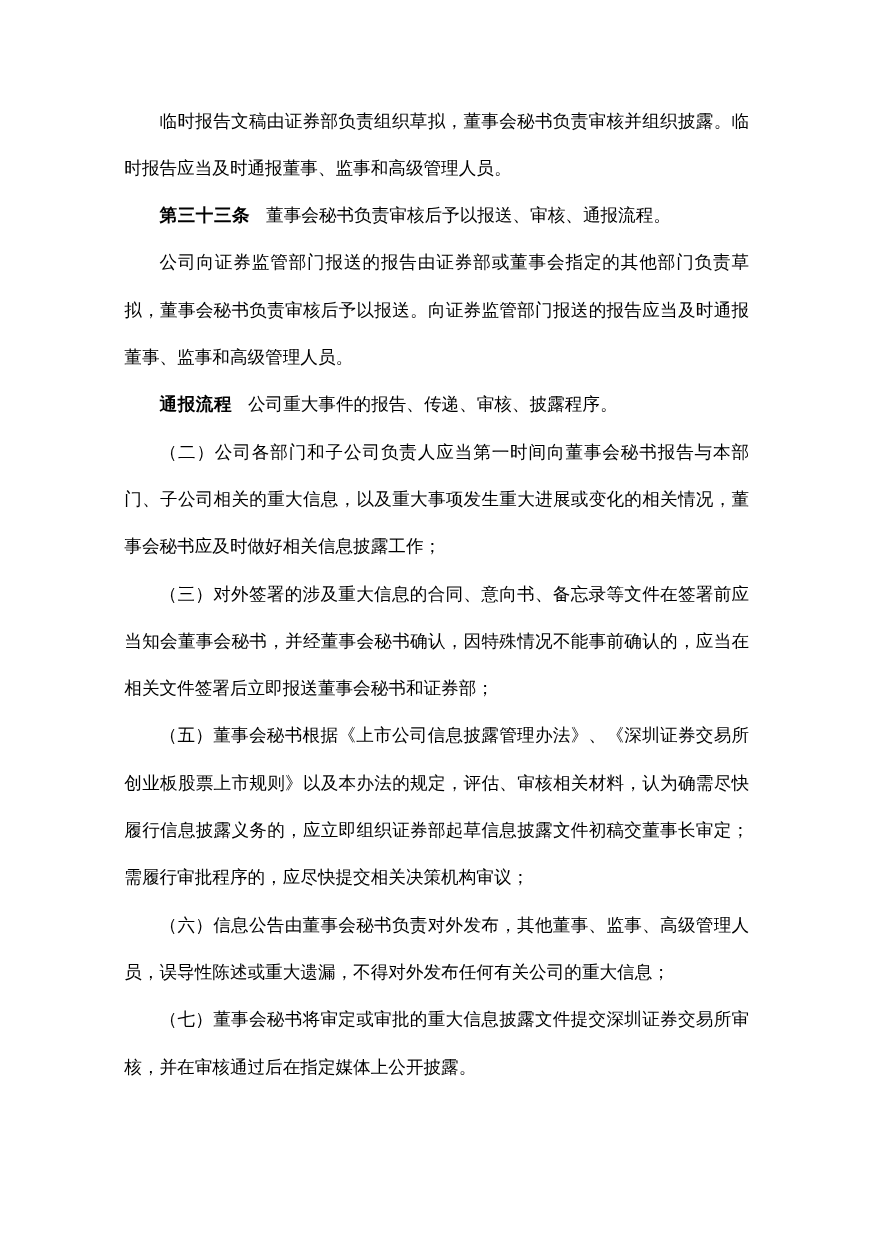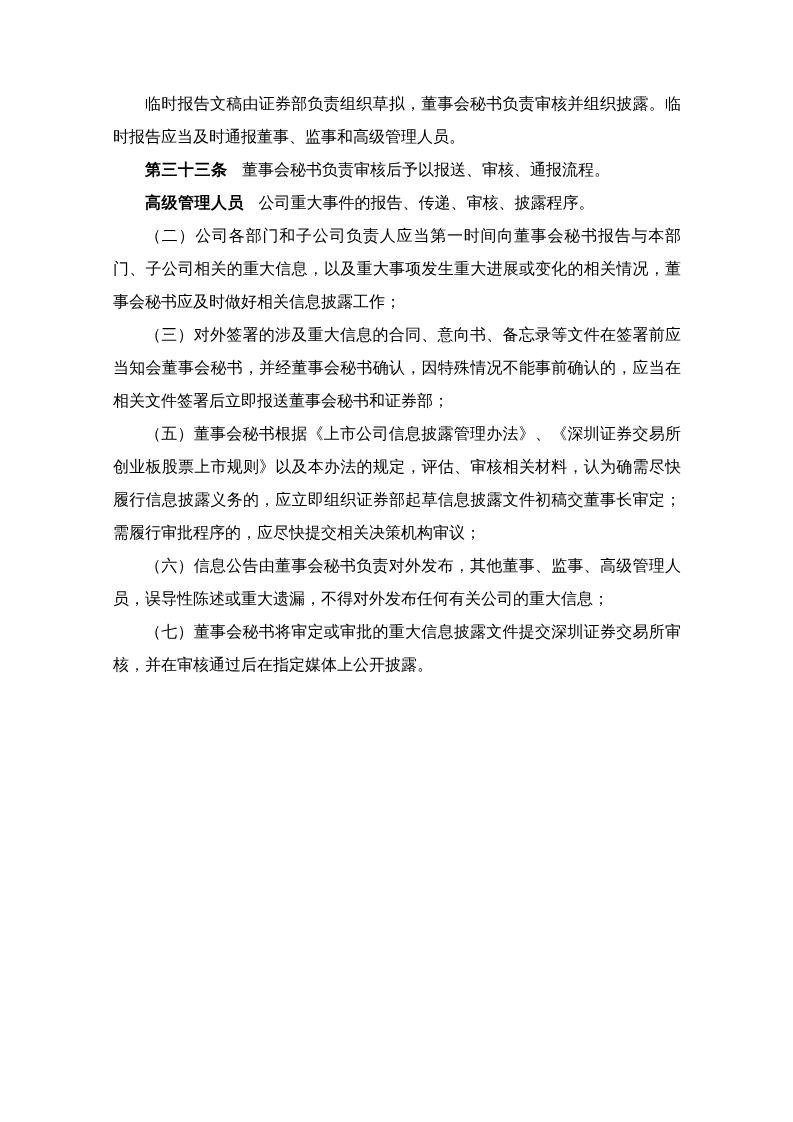--- a/index.html
+++ b/index.html
@@ -12,23 +12,23 @@
     height: 1122px;
     overflow: hidden;
   }
   .page {
     box-sizing: border-box;
     width: 793px;
     height: 1122px;
     padding: 89px 112px 40px 113px;
     background: #ffffff;
     color: #000000;
-    font-family: Liberation Mono, monospace;
+    font-family: Liberation Serif, serif;
     font-size: 16px;
-    line-height: 33px;
+    line-height: 43px;
   }
   .para {
     margin: 0;
     padding: 0;
     text-indent: 2em;
     text-align: justify;
     word-break: break-all;
   }
   .article-no {
     font-weight: bold;
@@ -38,22 +38,23 @@
 </style>
 </head>
 <body>
 
 <div class="page">
 
   <p class="para"><span>临时报告文稿由证券部负责组织草拟，董事会秘书负责审核并组织披露。临时报告应当及时通报董事、监事和高级管理人员。</span></p>
 
   <p class="para"><span class="article-no">第三十三条</span><span>董事会秘书负责审核后予以报送、审核、通报流程。</span></p>
 
+  <p class="para"><span>公司向证券监管部门报送的报告由证券部或董事会指定的其他部门负责草拟，董事会秘书负责审核后予以报送。向证券监管部门报送的报告应当及时通报董事、监事和高级管理人员。</span></p>
 
-  <p class="para"><span class="article-no">高级管理人员</span><span>公司重大事件的报告、传递、审核、披露程序。</span></p>
+  <p class="para"><span class="article-no">通报流程</span><span>公司重大事件的报告、传递、审核、披露程序。</span></p>
 
 
   <p class="para"><span>（二）公司各部门和子公司负责人应当第一时间向董事会秘书报告与本部门、子公司相关的重大信息，以及重大事项发生重大进展或变化的相关情况，董事会秘书应及时做好相关信息披露工作；</span></p>
 
   <p class="para"><span>（三）对外签署的涉及重大信息的合同、意向书、备忘录等文件在签署前应当知会董事会秘书，并经董事会秘书确认，因特殊情况不能事前确认的，应当在相关文件签署后立即报送董事会秘书和证券部；</span></p>
 
 
   <p class="para"><span>（五）董事会秘书根据《上市公司信息披露管理办法》、《深圳证券交易所创业板股票上市规则》以及本办法的规定，评估、审核相关材料，认为确需尽快履行信息披露义务的，应立即组织证券部起草信息披露文件初稿交董事长审定；需履行审批程序的，应尽快提交相关决策机构审议；</span></p>
 
   <p class="para"><span>（六）信息公告由董事会秘书负责对外发布，其他董事、监事、高级管理人员，误导性陈述或重大遗漏，不得对外发布任何有关公司的重大信息；</span></p>

